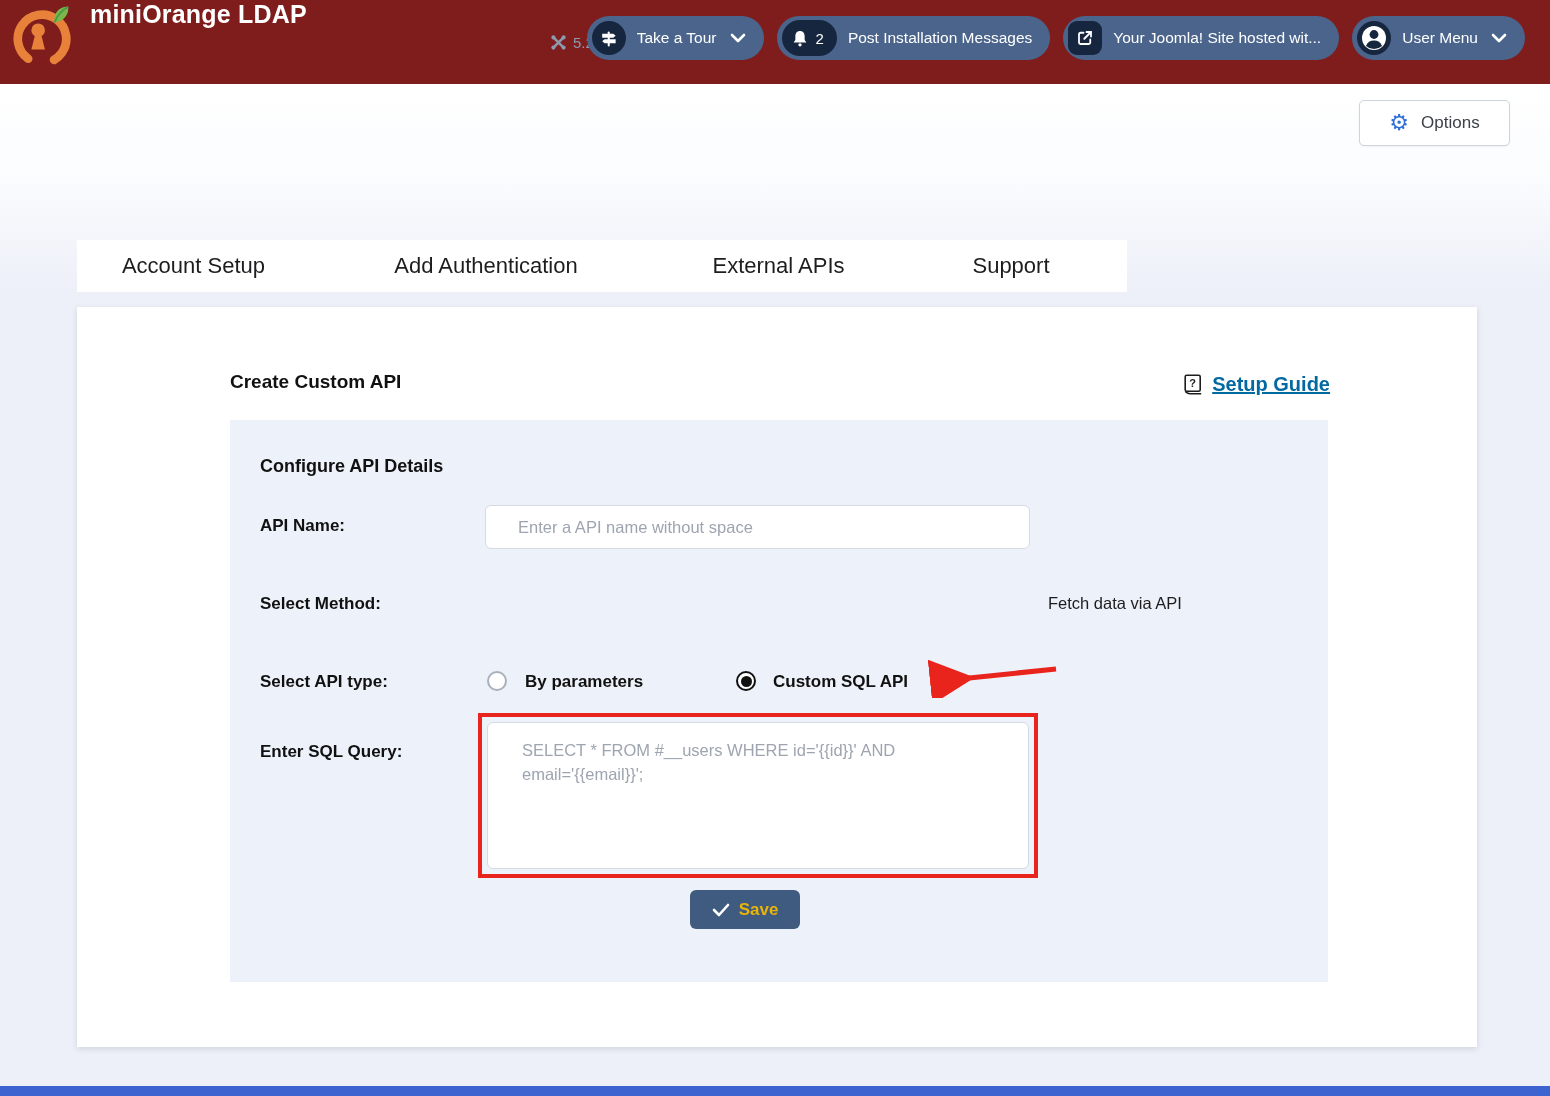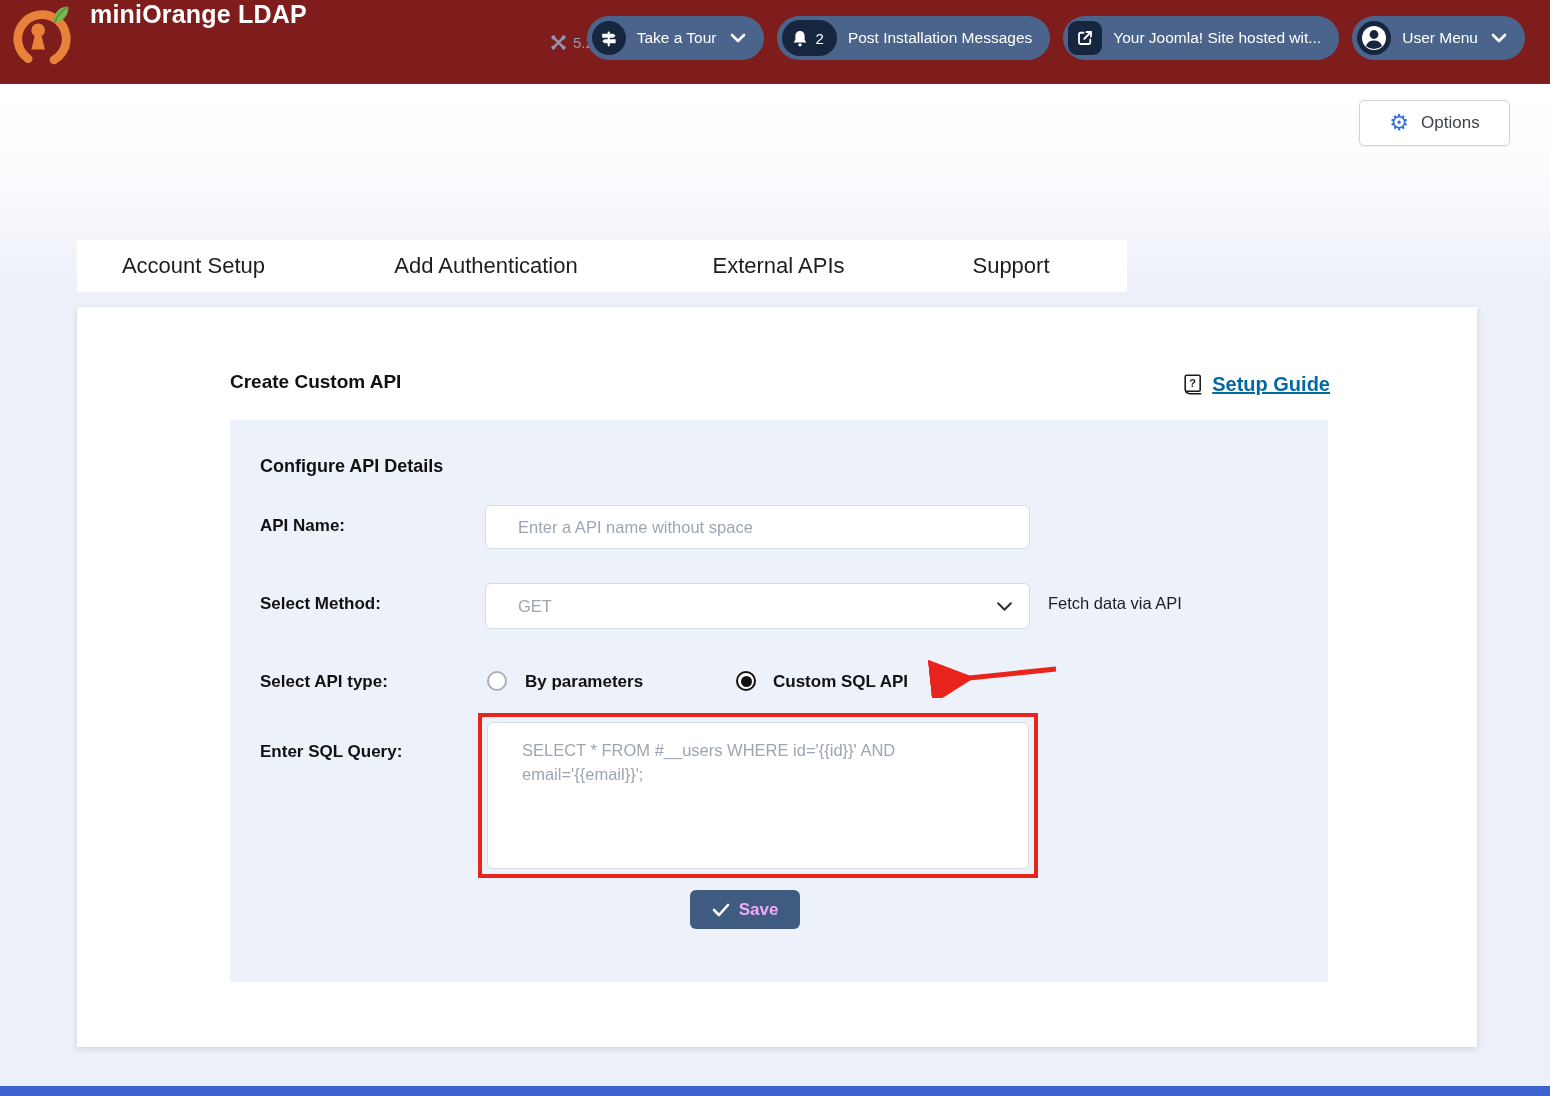--- a/index.html
+++ b/index.html
@@ -64,21 +64,21 @@
   .radio.checked { border:2.5px solid #111; display:flex; align-items:center; justify-content:center; }
   .radio.checked::after { content:""; width:11px; height:11px; border-radius:50%; background:#111; }
 
   .red-box { position:absolute; left:248px; top:293px; width:560px; height:165px; border:4px solid #e8241d; }
   .sql-textarea { position:absolute; left:5px; top:5px; width:542px; height:147px; resize:none; background:#fff;
                   border:1px solid #d5dae3; border-radius:6px; font-size:16.5px; color:#333;
                   padding:16px 20px 0 34px; line-height:1.45; font-family:"Liberation Sans", sans-serif; }
   .sql-textarea::placeholder { color:#9ea5b0; opacity:1; }
 
   .save-btn { position:absolute; left:460px; top:470px; width:110px; height:39px; background:#3f5c80; border:none;
-              border-radius:6px; color:#f0abfc; font-size:17px; font-weight:bold; display:flex; align-items:center;
+              border-radius:6px; color:#eab308; font-size:17px; font-weight:bold; display:flex; align-items:center;
               justify-content:center; gap:9px; cursor:pointer; font-family:"Liberation Sans", sans-serif; }
 
   .arrow-svg { position:absolute; left:690px; top:240px; }
 
   
   .footer-bar { position:absolute; left:0; bottom:0; width:1550px; height:10px; background:#3c63cf; }
 </style>
 </head>
 <body>
 
@@ -184,26 +184,20 @@
       <span class="setup-guide-label">Setup Guide</span>
     </div>
 
     <div class="panel">
       <div class="panel-title">Configure API Details</div>
 
       <div class="field-label" style="top:96px;">API Name:</div>
       <input class="text-input" style="top: 85px;" type="text" placeholder="Enter a API name without space">
 
       <div class="field-label" style="top:174px;">Select Method:</div>
-      <div class="select-box">
-        <span class="select-value">GET</span>
-        <svg width="17" height="11" viewBox="0 0 16 10">
-          <path d="M2 2 L8 8 L14 2" stroke="#333" stroke-width="2" fill="none" stroke-linecap="round" stroke-linejoin="round"></path>
-        </svg>
-      </div>
       <div class="method-hint">Fetch data via API</div>
 
       <div class="field-label" style="top:252px;">Select API type:</div>
       <span class="radio" style="left:257px; top:251px;"></span>
       <span class="radio-row-label" style="left:295px; top:252px;">By parameters</span>
       <span class="radio checked" style="left:506px; top:251px;"></span>
       <span class="radio-row-label" style="left:543px; top:252px;">Custom SQL API</span>
 
       <svg class="arrow-svg" width="142" height="38" viewBox="0 0 142 38">
         <defs>

